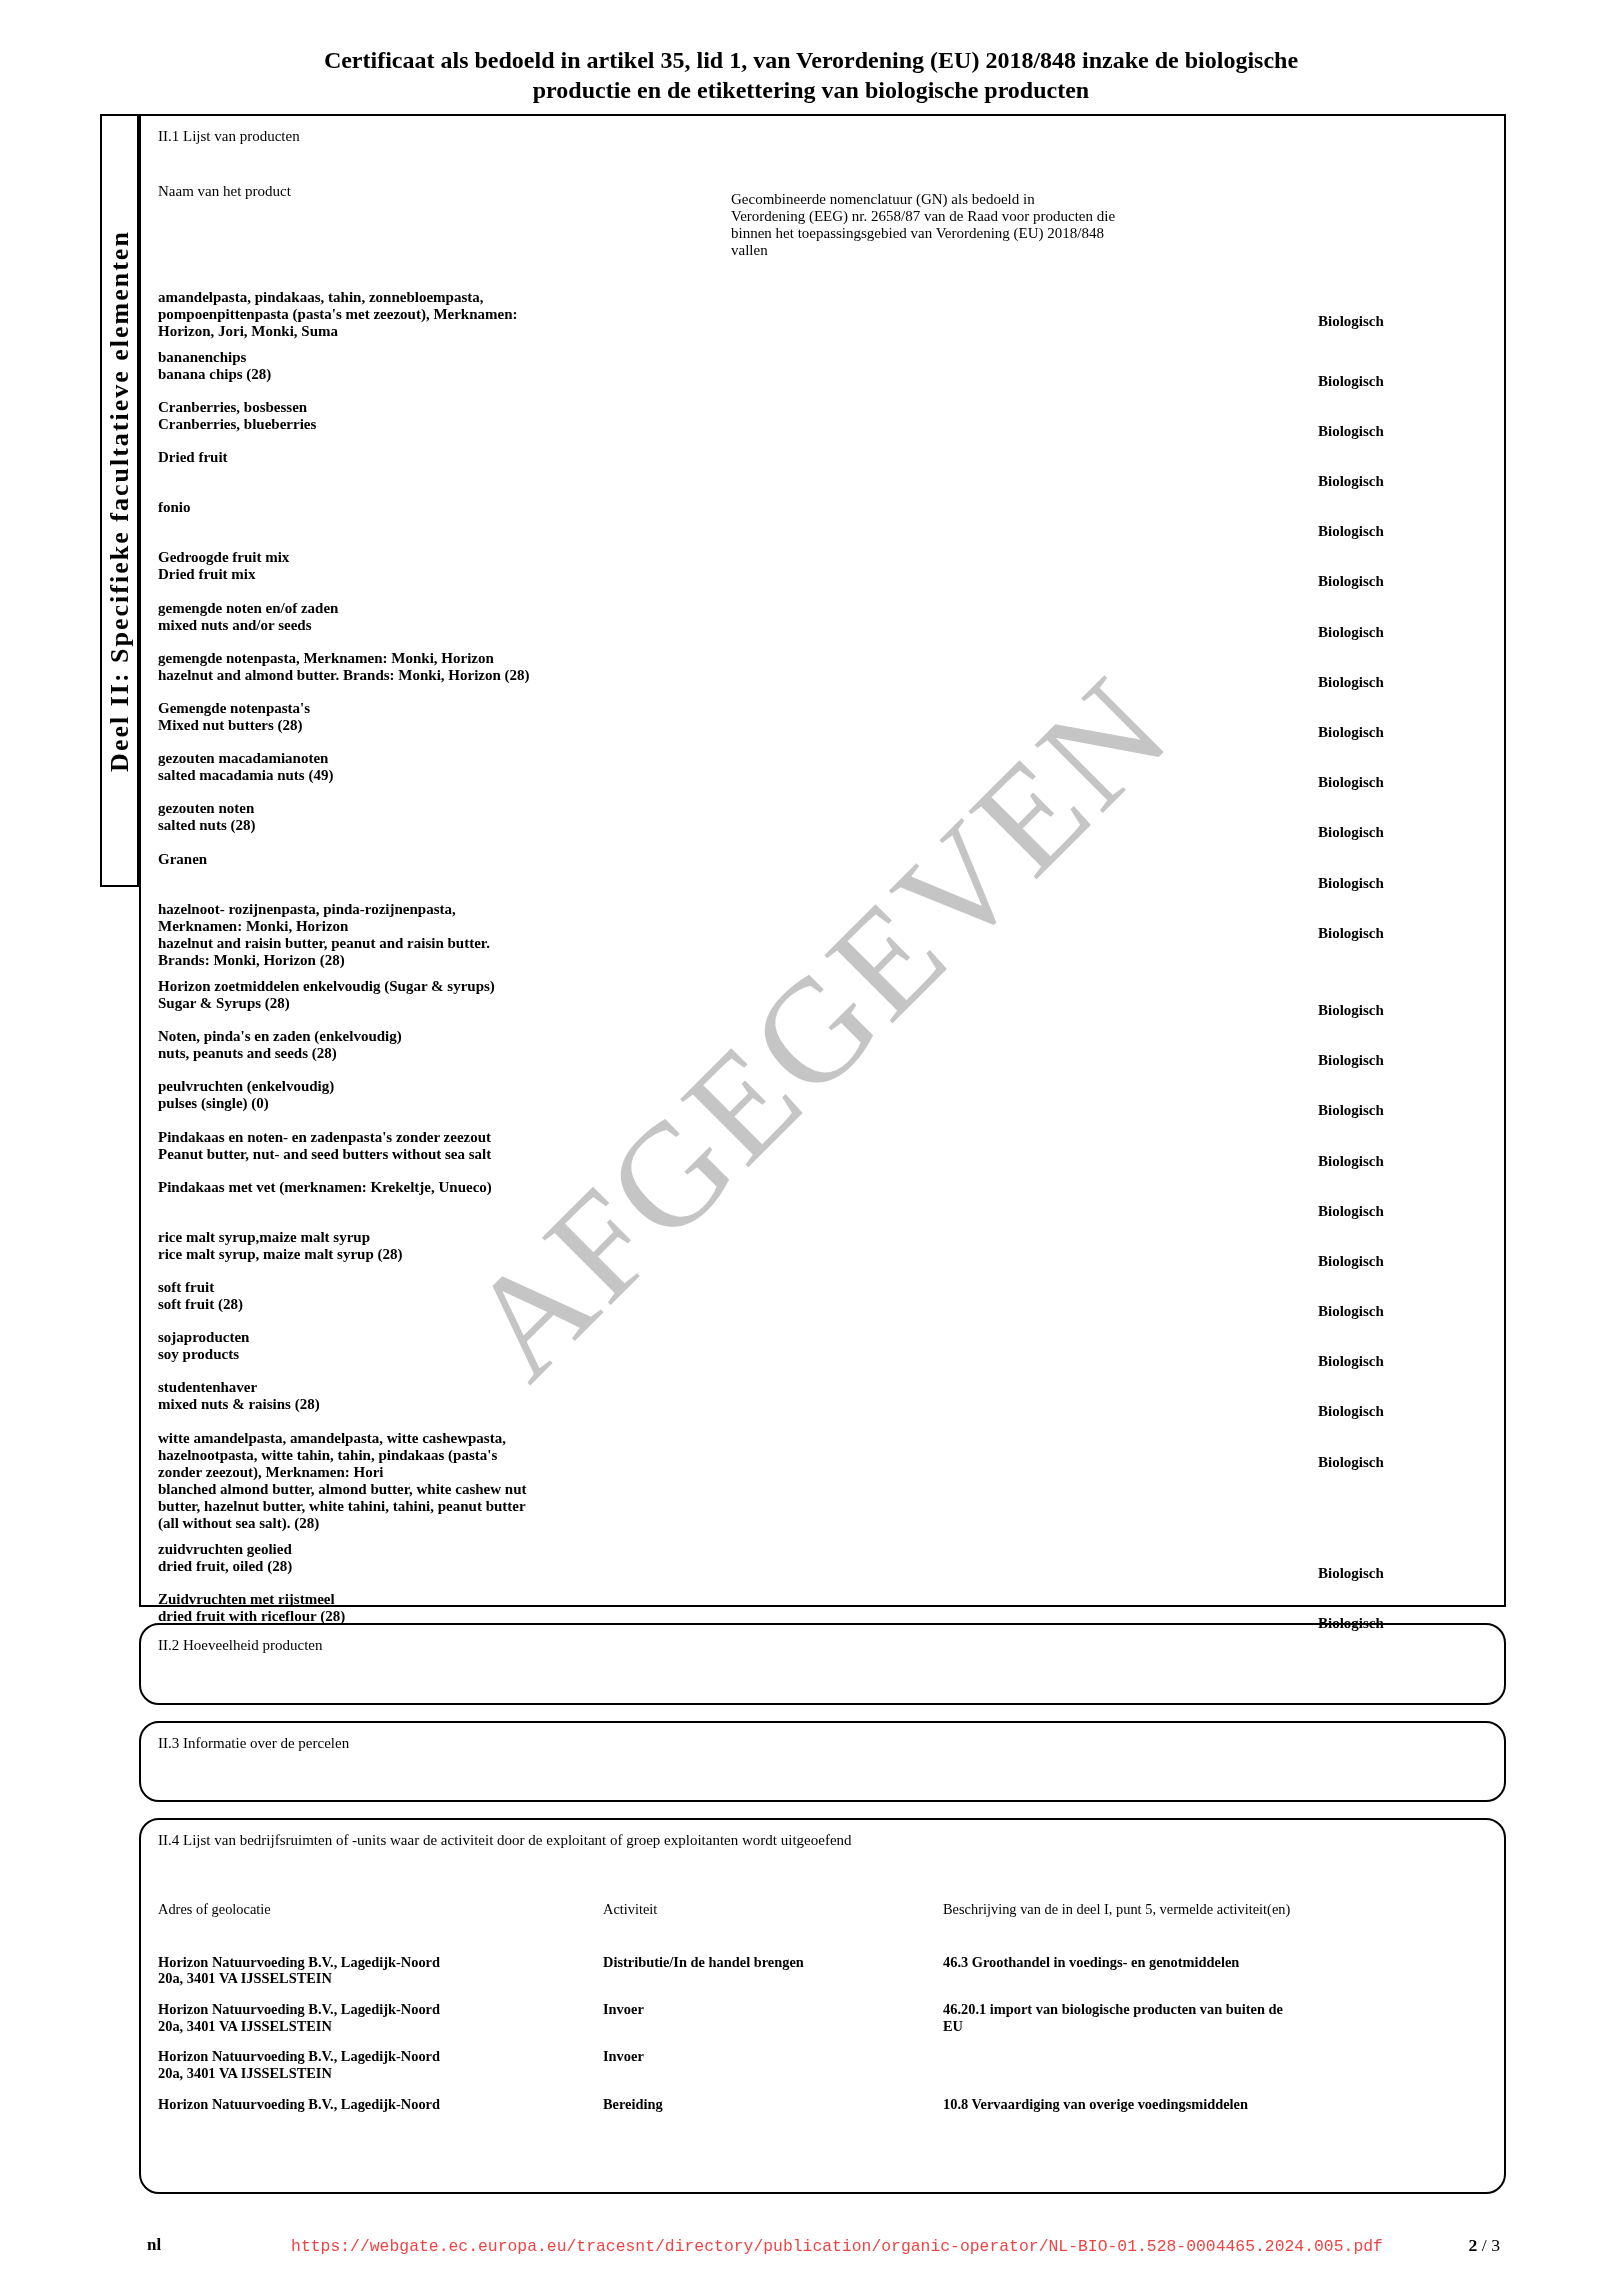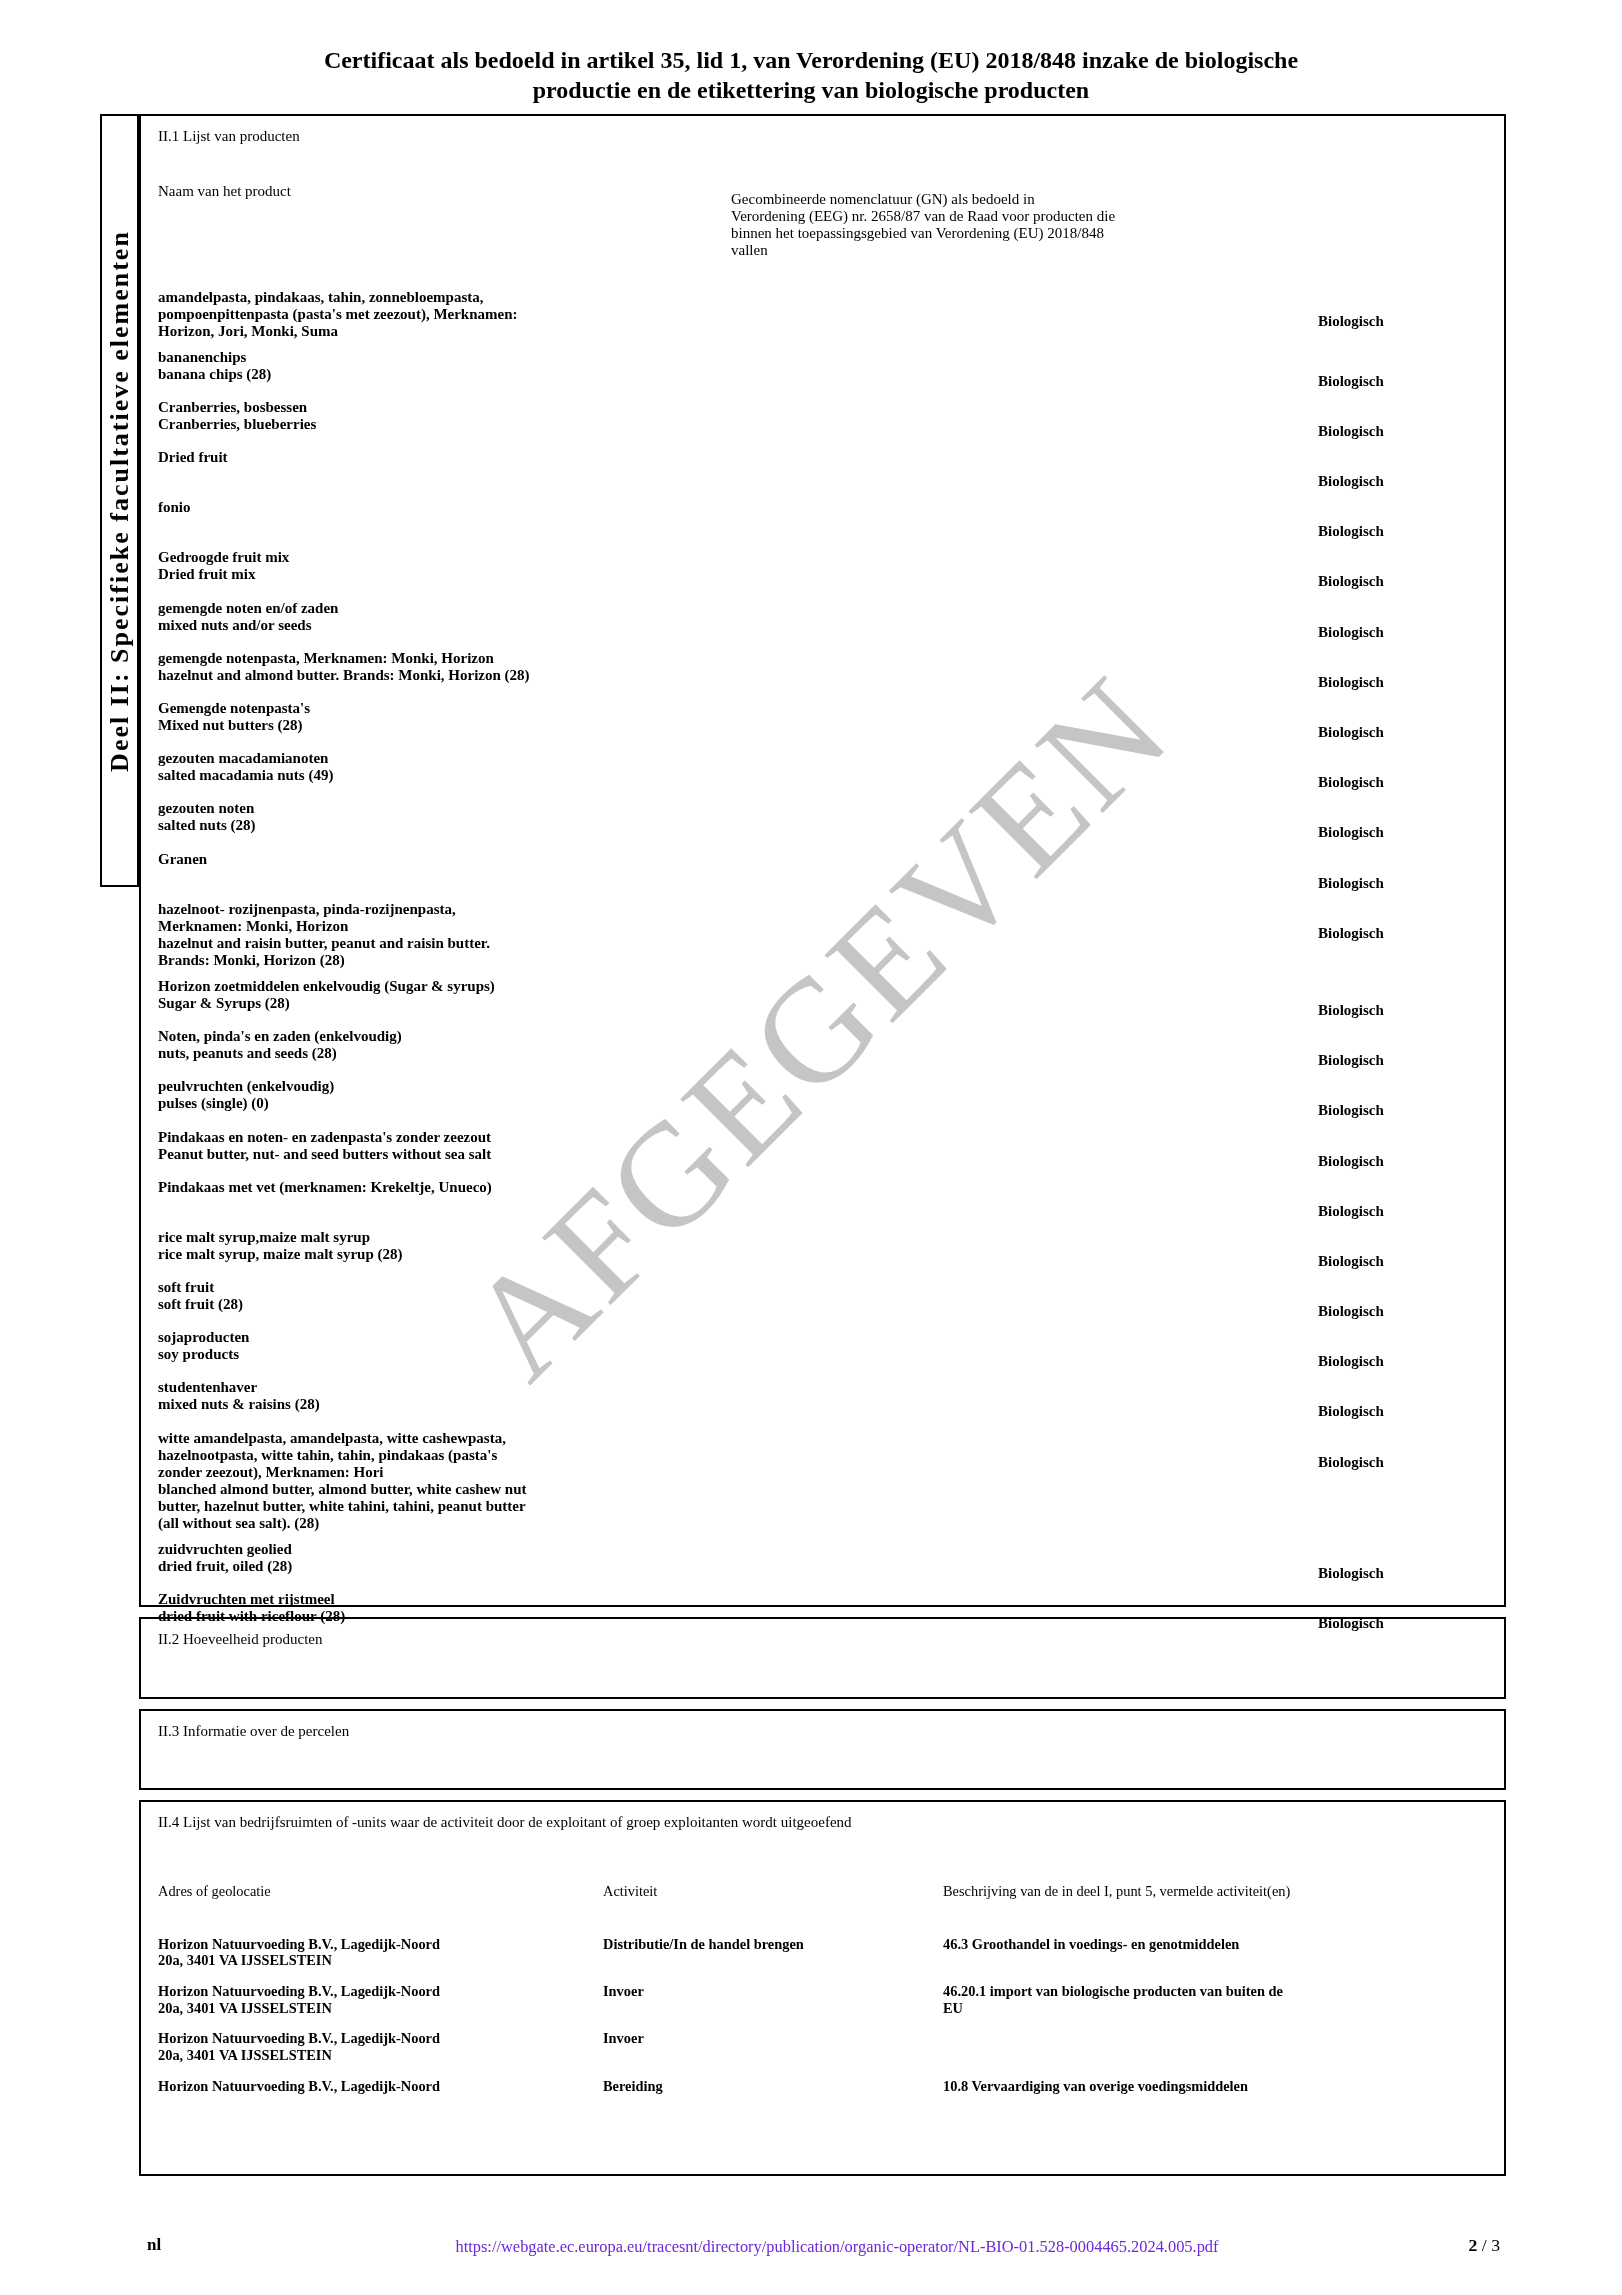--- a/index.html
+++ b/index.html
@@ -24,21 +24,21 @@
   .sidebar-label{
     position:absolute;left:50%;top:50%;
     transform:translate(-50%,-50%) rotate(-90deg);
     white-space:nowrap;font-weight:bold;font-size:26px;letter-spacing:2px;
   }
   .main{position:absolute;left:139px;top:114px;width:1367px;z-index:1;}
   .box{
     border:2.6px solid #000;box-sizing:border-box;background:transparent;
     position:relative;
   }
-  .box + .box{margin-top:10px;}
+  .box + .box{margin-top:16px;border-radius:20px;}
   .box-products{height:1493px;}
   .box-quantity{height:82px;}
   .box-parcels{height:81px;}
   .box-premises{height:376px;}
   .section-title{font-size:15px;line-height:19px;padding:10.5px 19.6px 0 17px;}
   .prod-head{
     display:grid;grid-template-columns:573px 587px auto;
     padding-left:17px;margin-top:37px;font-size:15px;line-height:17px;
   }
   .pre{white-space:pre-line;margin-top:8px;}
@@ -319,15 +319,15 @@
           <div class="prem-cell">Bereiding</div>
           <div class="prem-cell">10.8 Vervaardiging van overige voedingsmiddelen</div>
         </div>
 
     </div>
   </div>
 
 </div>
 
 <div class="footer-lang">nl</div>
-<a class="footer-url" style="color: #6d28d9;">https://webgate.ec.europa.eu/tracesnt/directory/publication/organic-operator/NL-BIO-01.528-0004465.2024.005.pdf</a>
+<a class="footer-url" style="color: #ef4444; font-family: Liberation Mono, monospace;">https://webgate.ec.europa.eu/tracesnt/directory/publication/organic-operator/NL-BIO-01.528-0004465.2024.005.pdf</a>
 <div class="footer-page"><span class="cur">2</span><span> / </span><span>3</span></div>
 
 
 </body></html>

